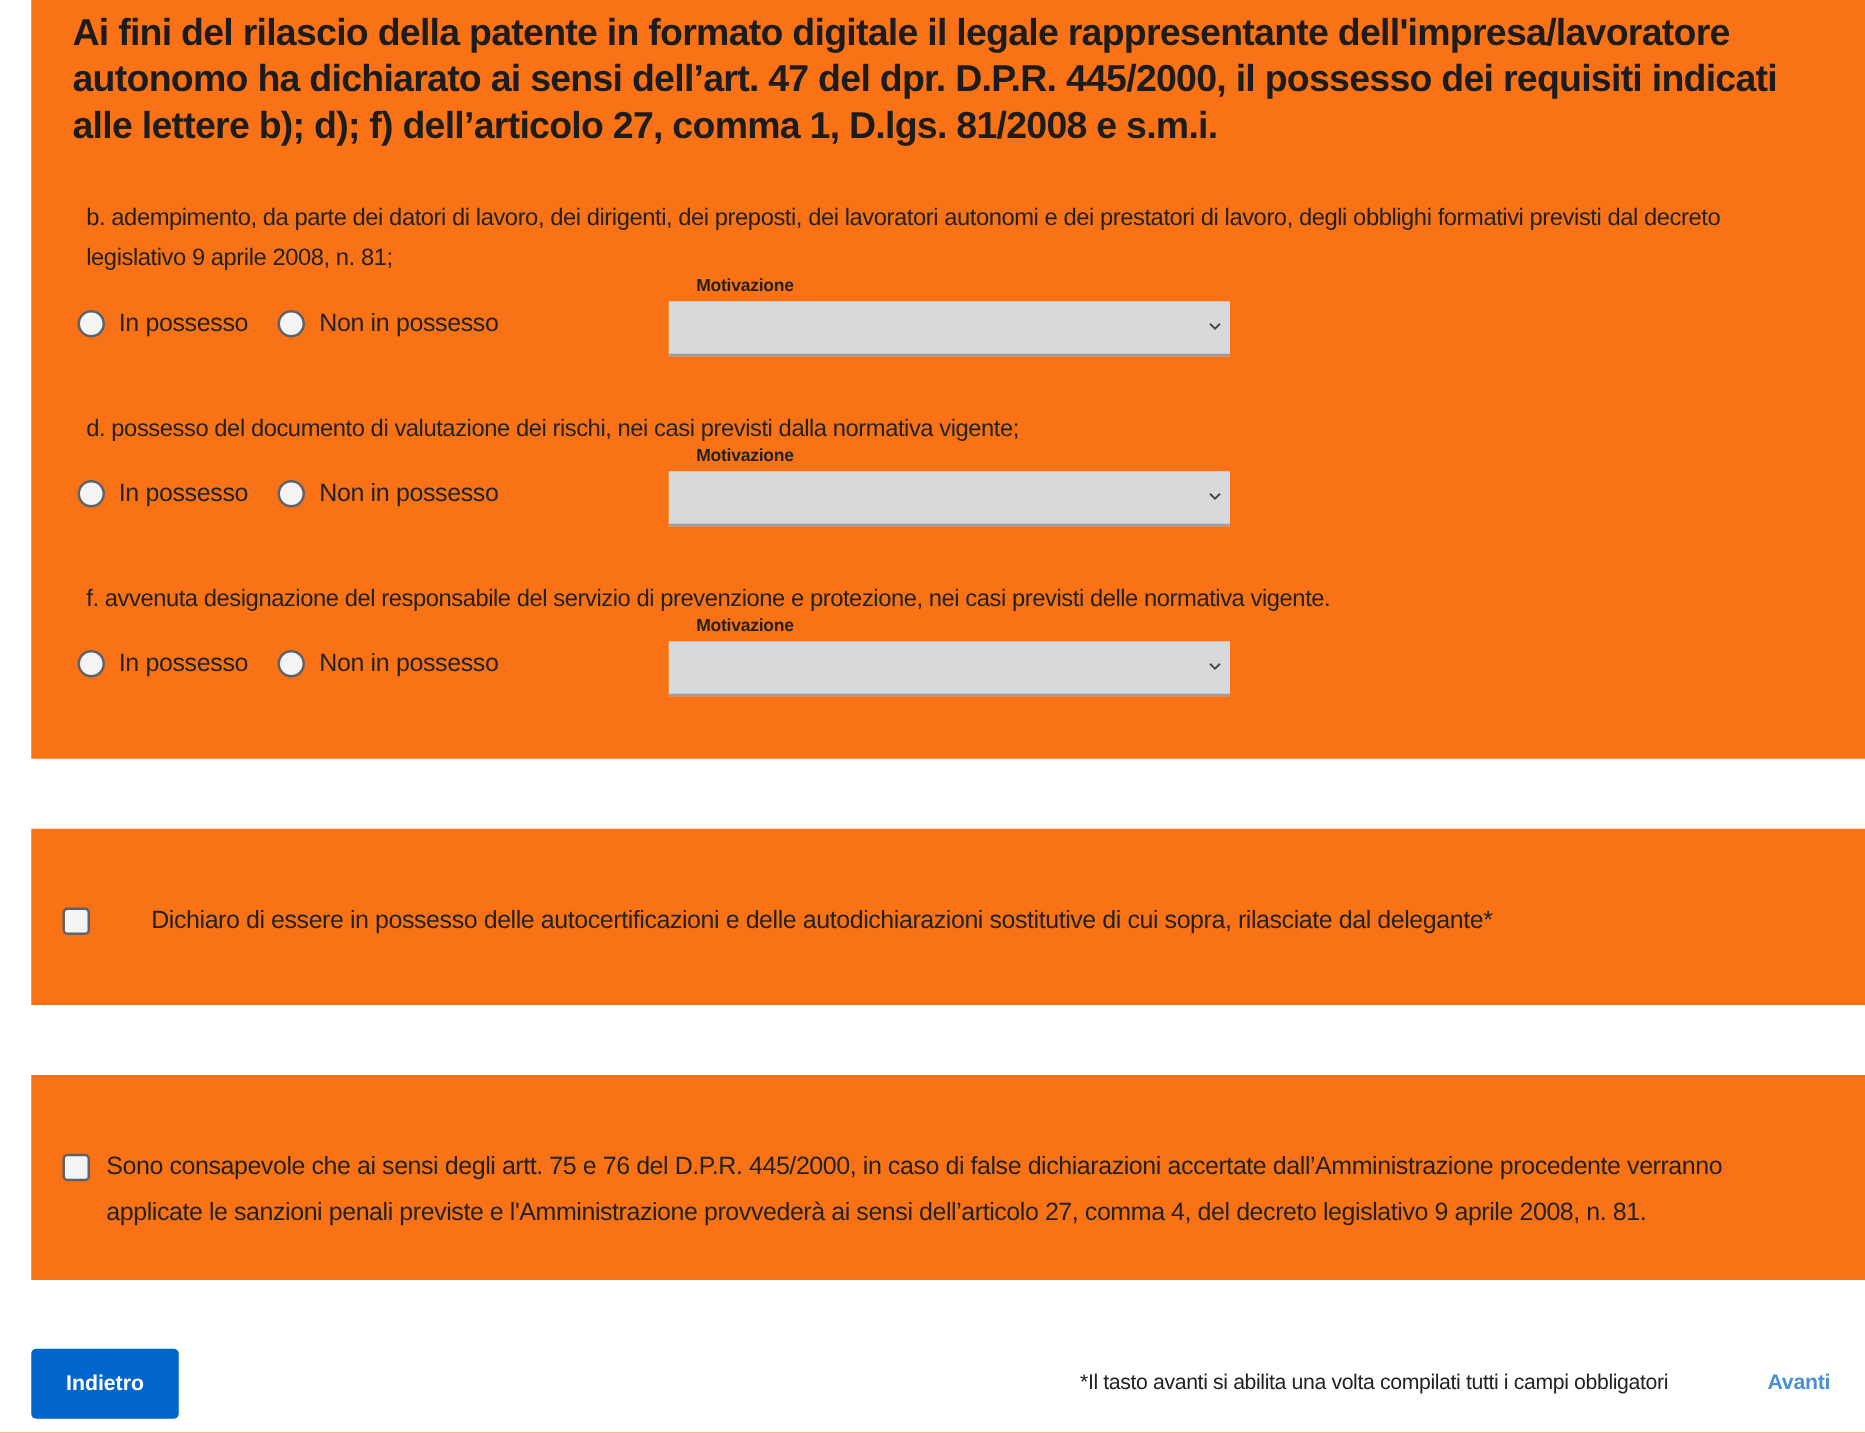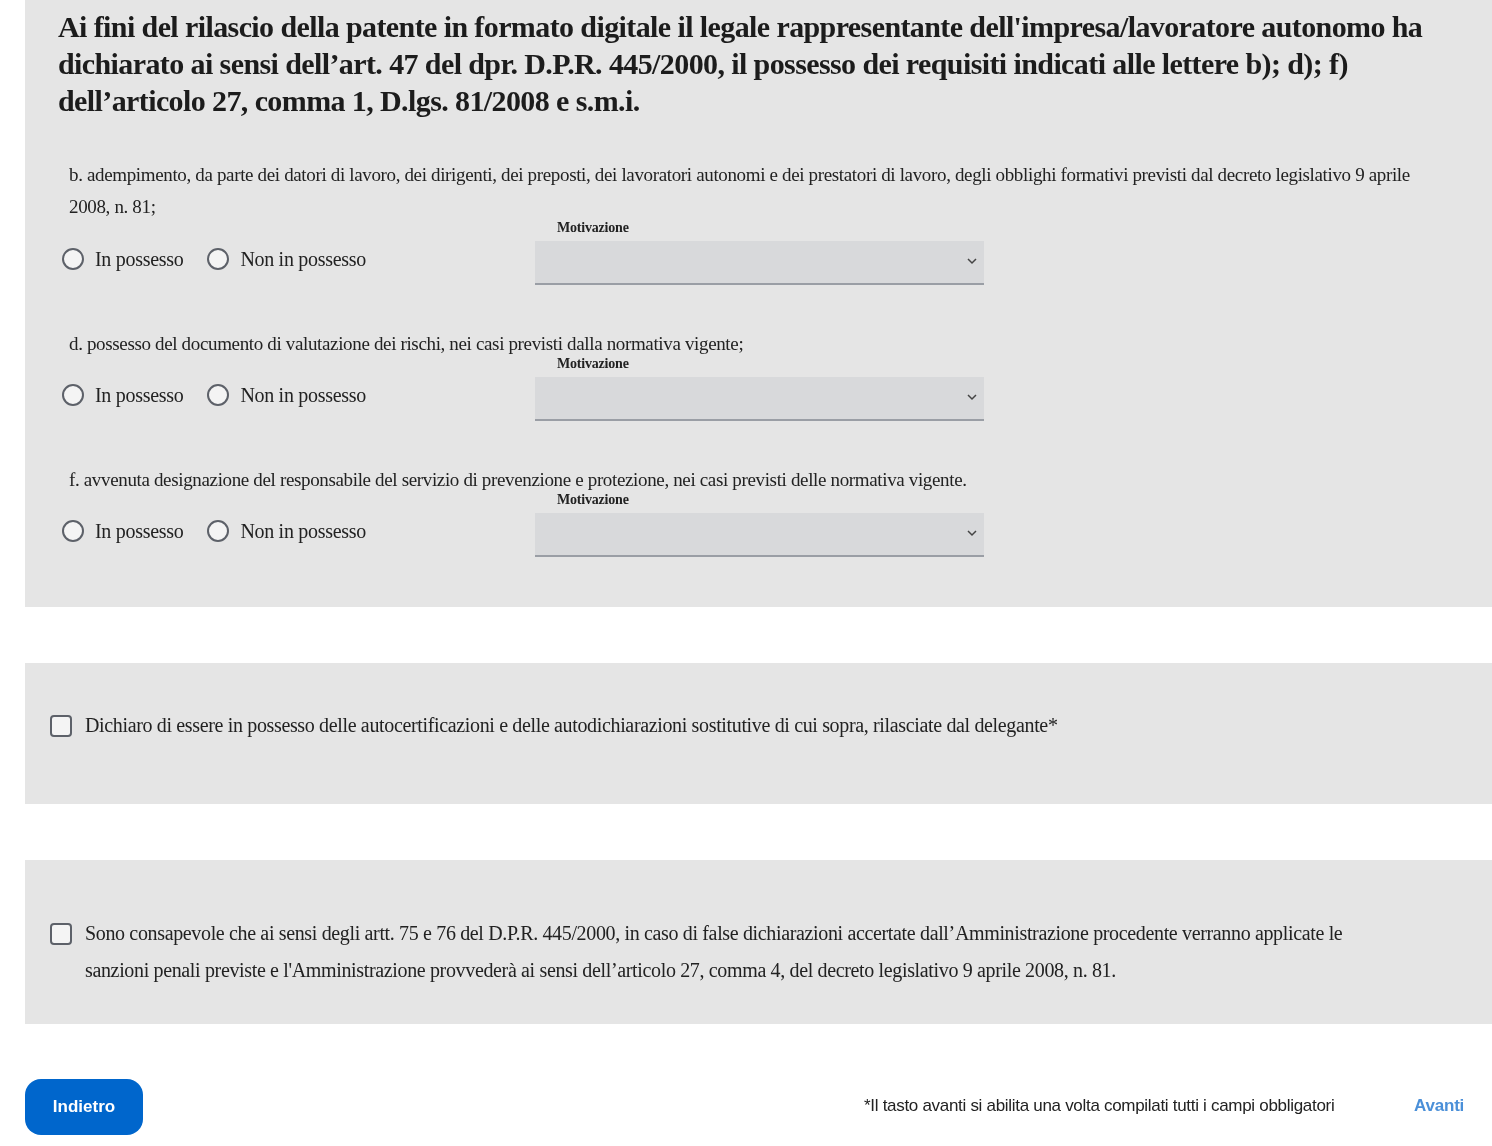--- a/index.html
+++ b/index.html
@@ -5,22 +5,21 @@
   html, body { margin: 0; padding: 0; }
   body {
     width: 1492px; height: 1146px; overflow: hidden;
     background: #ffffff;
     font-family: "Liberation Sans", sans-serif;
     color: #1a1a1a;
     position: relative;
   }
   .panel {
     position: absolute; left: 25px; right: 0;
-    background: #e5e5e5;
-    font-family: Liberation Serif, serif;
+    background: #f97316;
   }
   #panel-req { top: 0; height: 607px; }
   #panel-decl1 { top: 663px; height: 141px; }
   #panel-decl2 { top: 860px; height: 164px; }
 
   .heading {
     position: absolute; left: 33px; top: 8px; width: 1400px;
     font-size: 30px; font-weight: bold; line-height: 37px;
     color: #1c1c1c; letter-spacing: -0.6px; margin: 0;
   }
@@ -56,21 +55,21 @@
     width: 22px; height: 22px; border: 2px solid #5d6169; border-radius: 4px;
     box-sizing: border-box; background: #f4f4f4; flex: none; cursor: pointer;
   }
   .check-text {
     margin-left: 13px; font-size: 20px; line-height: 37px; color: #222;
     letter-spacing: -0.35px;
   }
 
   .btn-back {
     position: absolute; left: 25px; top: 1079px; width: 118px; height: 56px;
-    background: #0066cc; color: #fff; border: none; border-radius: 16px;
+    background: #0066cc; color: #fff; border: none; border-radius: 4px;
     font-family: "Liberation Sans", sans-serif; font-size: 17px; font-weight: bold;
     cursor: pointer;
   }
   .footer-note {
     position: absolute; left: 864px; top: 1096px; font-size: 17px; color: #222;
     letter-spacing: -0.3px;
   }
   .btn-next {
     position: absolute; left: 1414px; top: 1096px; font-size: 17px; font-weight: bold;
     color: #4a8fd8; cursor: pointer; letter-spacing: -0.2px;
@@ -131,21 +130,21 @@
   </div>
   <div class="select-label" style="top:492px;">Motivazione</div>
   <div class="select" style="top:513px;">
     <svg class="chev" viewBox="0 0 12 12">
         <path d="M2 4 L6 8 L10 4" fill="none" stroke="#444" stroke-width="1.5"></path>
       </svg>
   </div>
 </div>
 
 <div class="panel" id="panel-decl1">
-  <div class="check-row" style="top:44px;">
+  <div class="check-row" style="top:55px;gap:36px;">
     <span class="checkbox" style="margin-top:8px;"></span>
     <span class="check-text">Dichiaro di essere in possesso delle autocertificazioni e delle autodichiarazioni sostitutive di cui sopra, rilasciate dal delegante*</span>
   </div>
 </div>
 
 <div class="panel" id="panel-decl2">
   <div class="check-row" style="top:55px; width:1360px;">
     <span class="checkbox" style="margin-top:8px;"></span>
     <span class="check-text">Sono consapevole che ai sensi degli artt. 75 e 76 del D.P.R. 445/2000, in caso di false dichiarazioni accertate dall’Amministrazione procedente verranno applicate le sanzioni penali previste e l'Amministrazione provvederà ai sensi dell’articolo 27, comma 4, del decreto legislativo 9 aprile 2008, n. 81.</span>
   </div>

